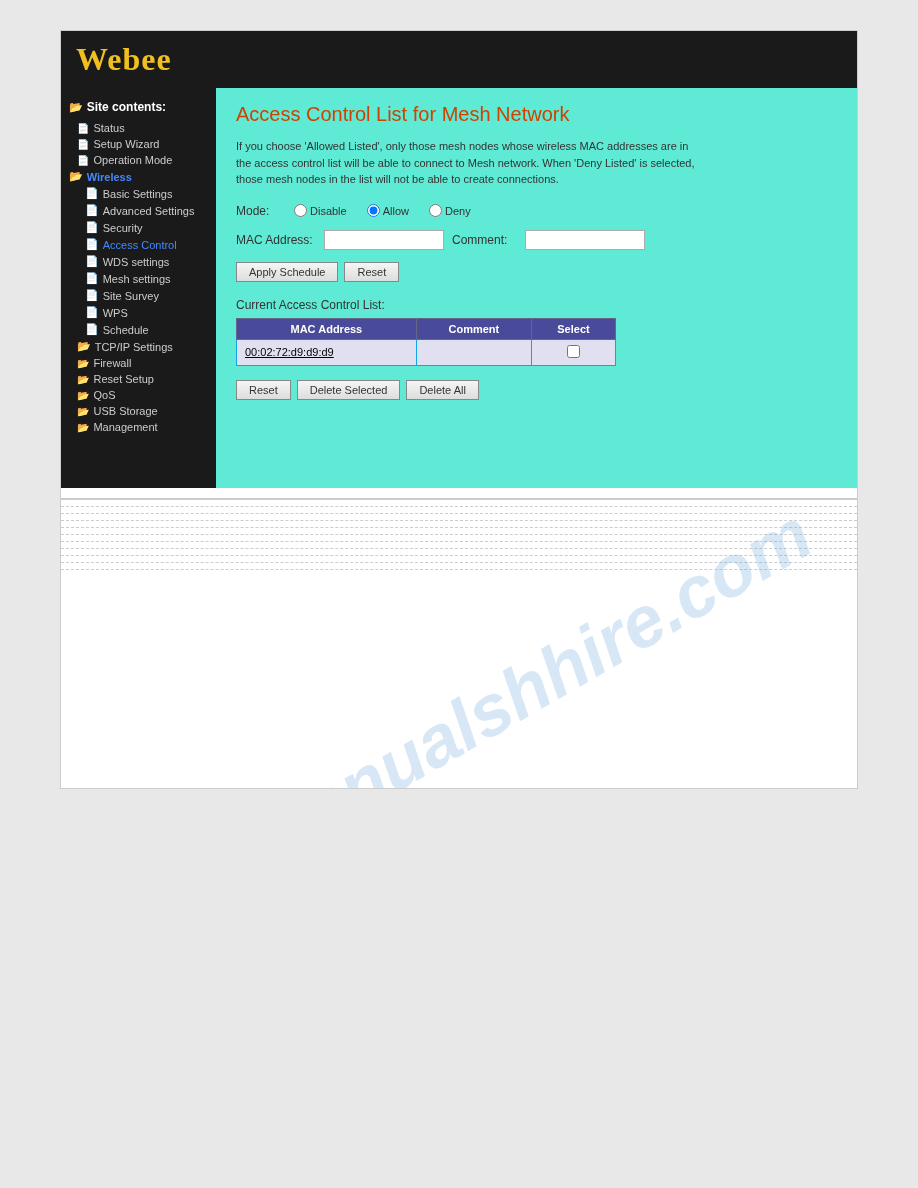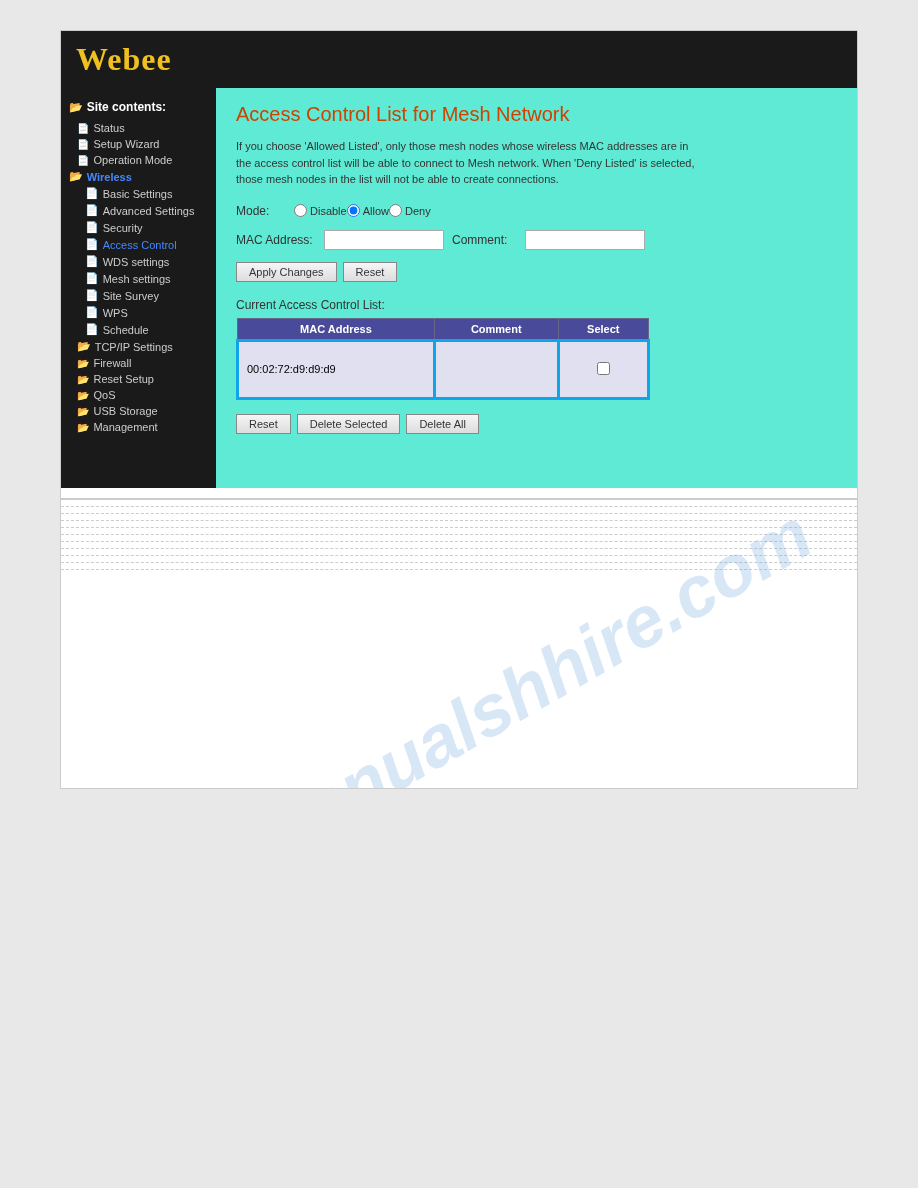--- a/index.html
+++ b/index.html
@@ -139,21 +139,21 @@
       margin-bottom: 12px;
     }
     .mode-label {
       font-size: 12px;
       color: #333;
       min-width: 50px;
     }
     .radio-group {
       display: flex;
       align-items: center;
-      gap: 0;
+      gap: 20px;
     }
     .radio-option {
       display: flex;
       align-items: center;
       gap: 3px;
       font-size: 11px;
       color: #333;
     }
     .radio-option input[type="radio"] {
       margin: 0;
@@ -207,35 +207,36 @@
 
     .section-subtitle {
       font-size: 12px;
       color: #333;
       margin-bottom: 6px;
       font-weight: normal;
     }
 
     .acl-table {
       border-collapse: collapse;
-      width: 414px;
+      width: 380px;
       font-size: 11px;
     }
     .acl-table th {
       background: #4a4a9a;
       color: #ffffff;
       padding: 4px 8px;
       text-align: center;
       border: 1px solid #666688;
     }
     .acl-table td {
       background: #e0e0f0;
-      padding: 20px 8px;
+      padding: 5px 8px;
       text-align: center;
-      border: 3px solid #0ea5e9;
+      border: 1px solid #0ea5e9;
+      text-decoration: underline;
     }
     .acl-table td.mac-cell {
       text-align: left;
     }
 
     .bottom-button-row {
       display: flex;
       gap: 6px;
       margin-top: 10px;
     }
@@ -395,21 +396,21 @@
         </div>
 
         <div class="mac-row form-section">
           <span class="field-label">MAC Address:</span>
           <input type="text" class="field-input" value="" style="">
           <span class="comment-label">Comment:</span>
           <input type="text" class="comment-input" value="" style="">
         </div>
 
         <div class="button-row form-section">
-          <button class="btn">Apply Changes</button>
+          <button class="btn">Apply Schedule</button>
           <button class="btn">Reset</button>
         </div>
 
         <div class="form-section">
           <p class="section-subtitle">Current Access Control List:</p>
           <table class="acl-table">
             <thead>
               <tr>
                 <th>MAC Address</th>
                 <th>Comment</th>

